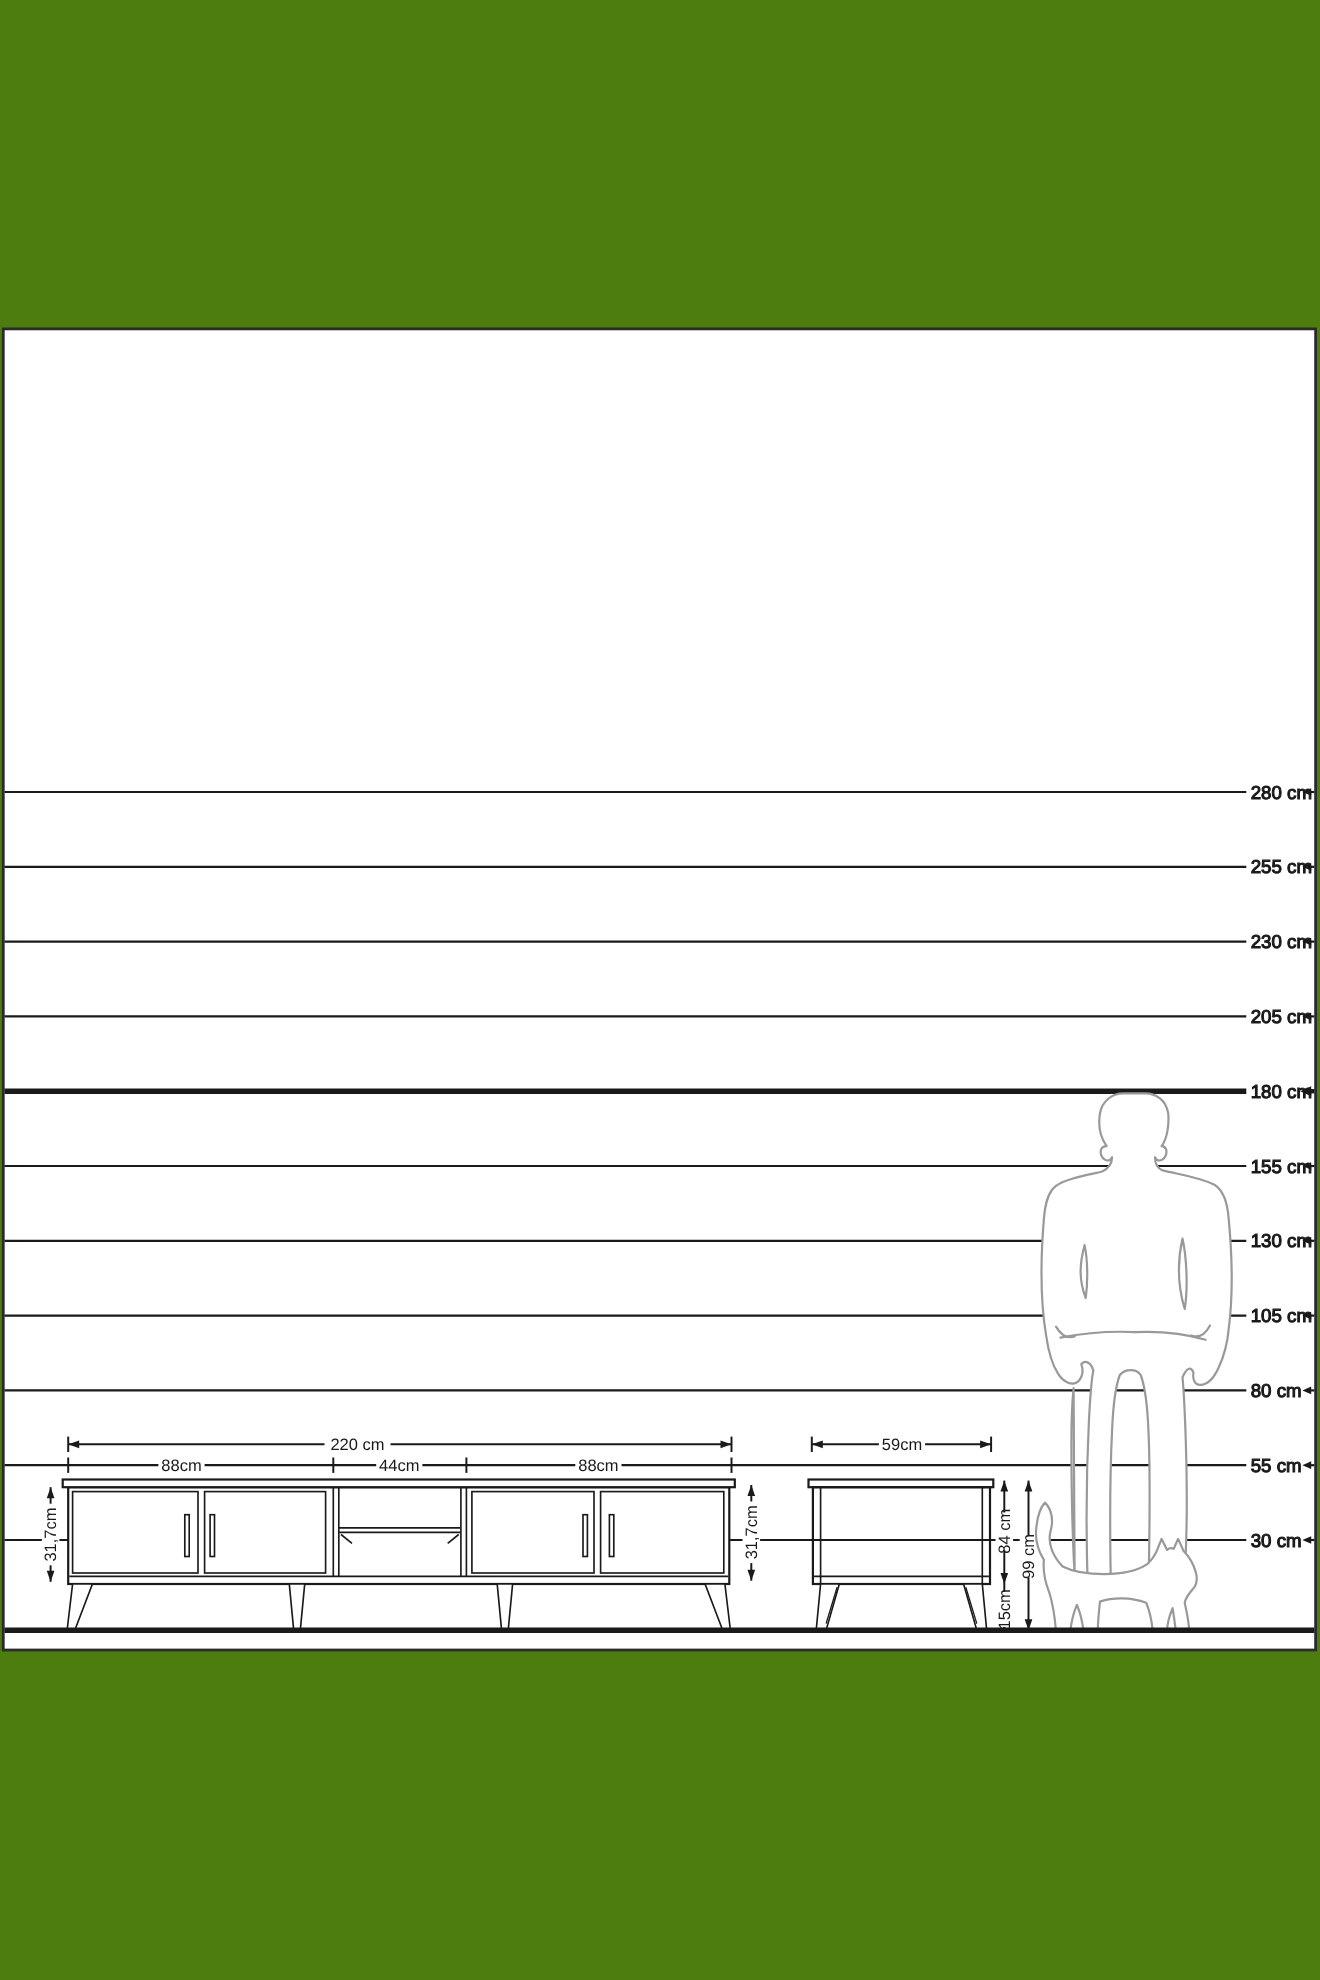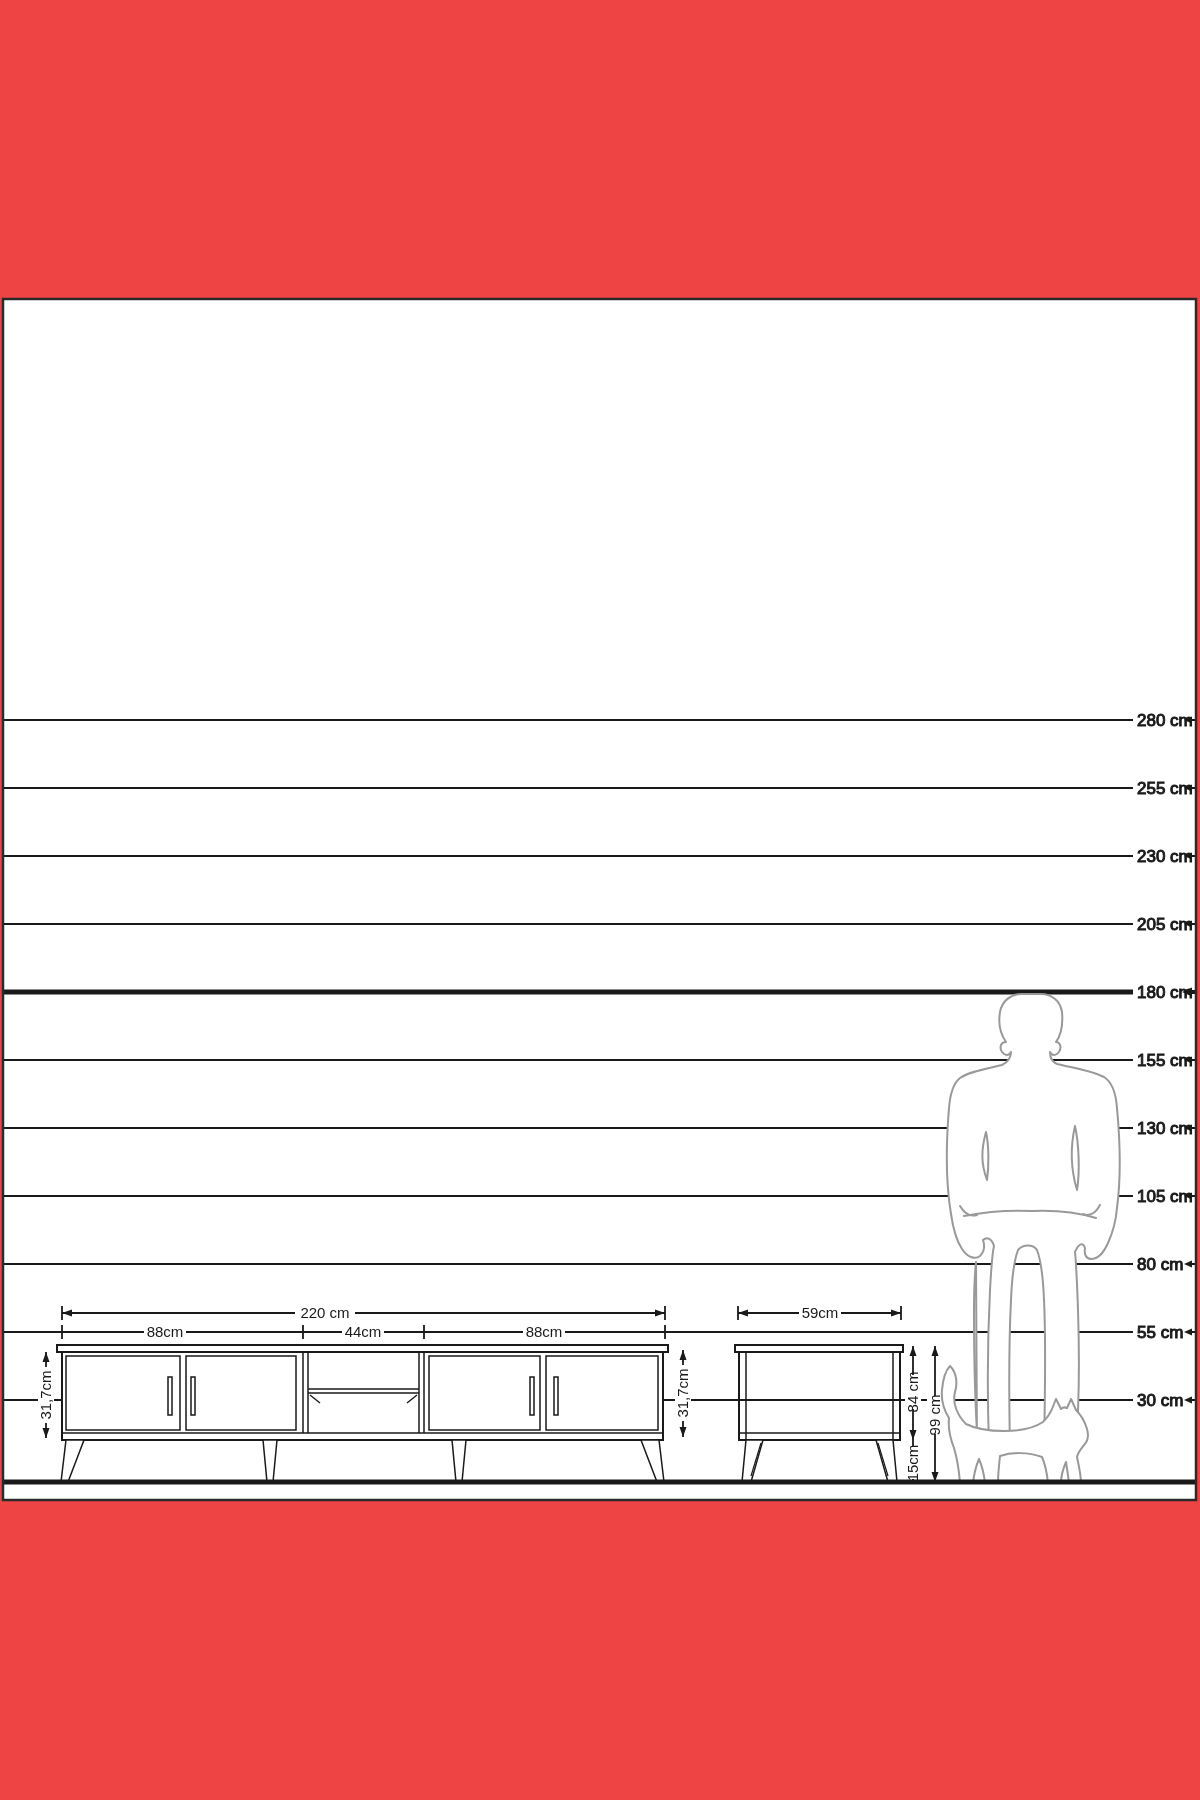--- a/index.html
+++ b/index.html
@@ -1,19 +1,19 @@
 <!DOCTYPE html>
 <html><head>
 <meta charset="utf-8">
 <style>
   html,body{margin:0;padding:0;background:#ffffff;}
   .canvas{
     position:relative;
     width:1200px;height:1800px;
-    background:#ef4444;
+    background:#4d7c0f;
     font-family:"Liberation Sans", sans-serif;
     overflow:hidden;
   }
   svg{position:absolute;left:0;top:0;}
   svg text{
     font-family:"Liberation Sans", sans-serif;
     fill:#1a1a1a;
   }
   .scale-label{font-size:17px;}
   .dim-label{font-size:15px;}

